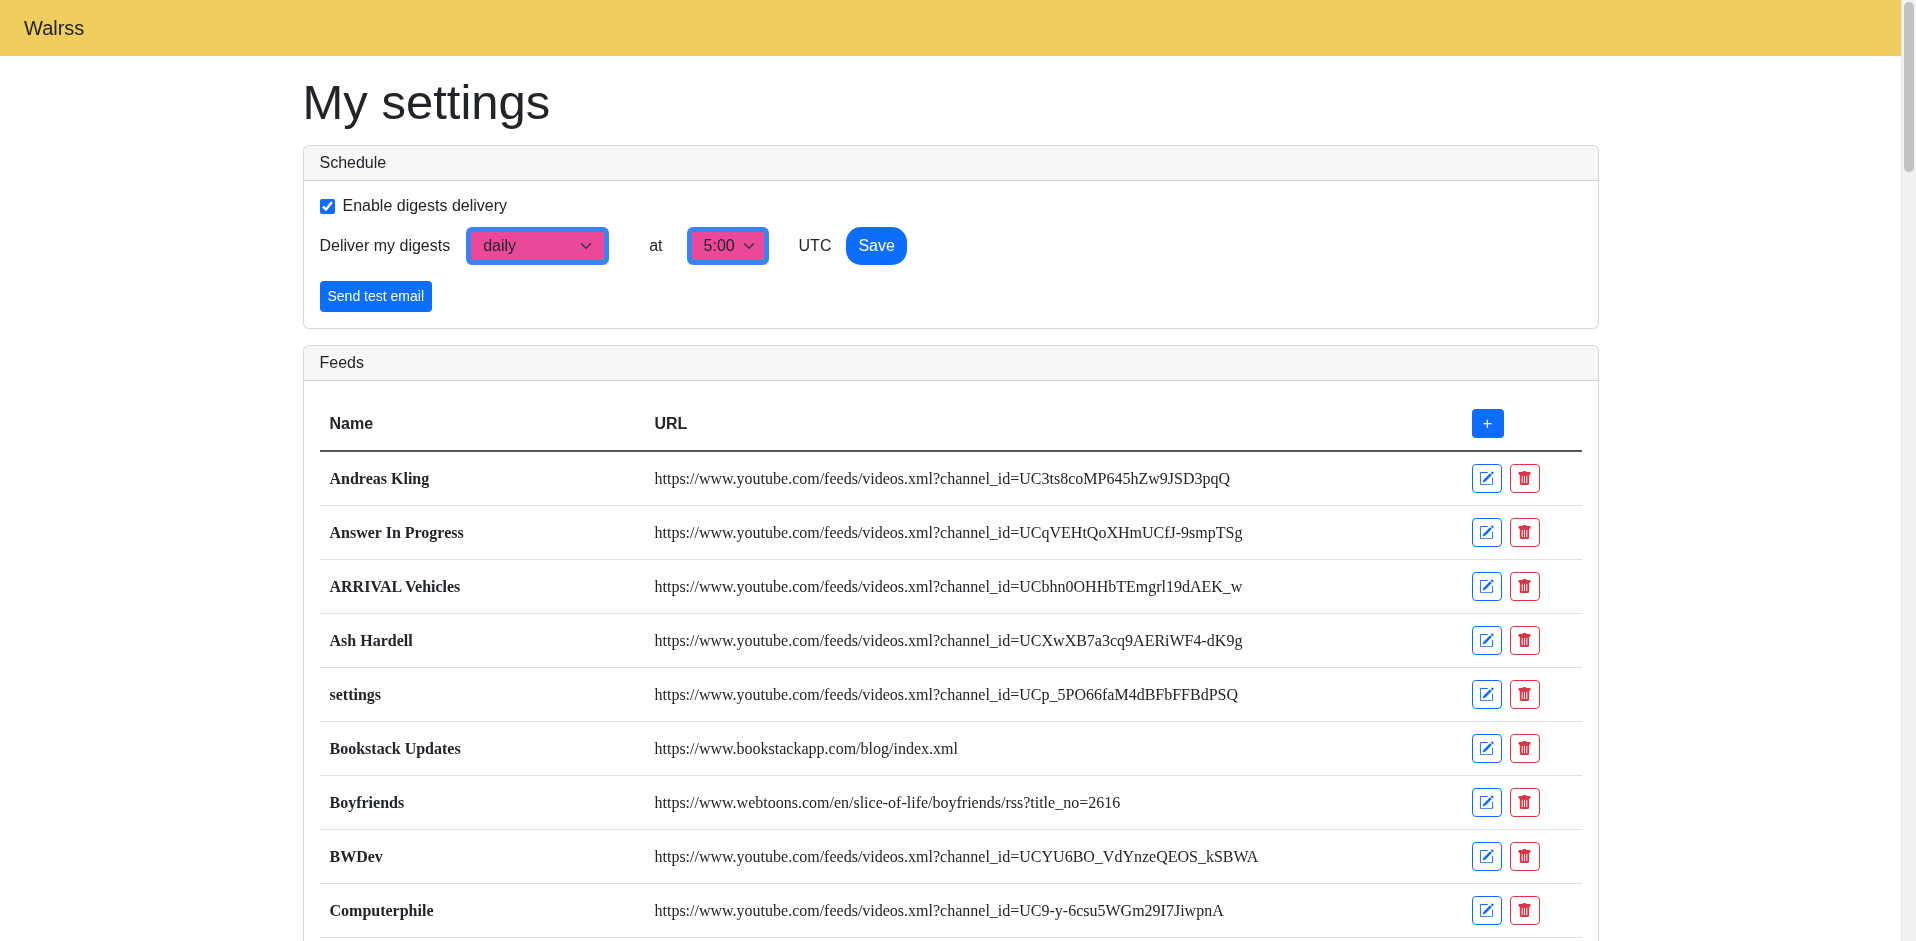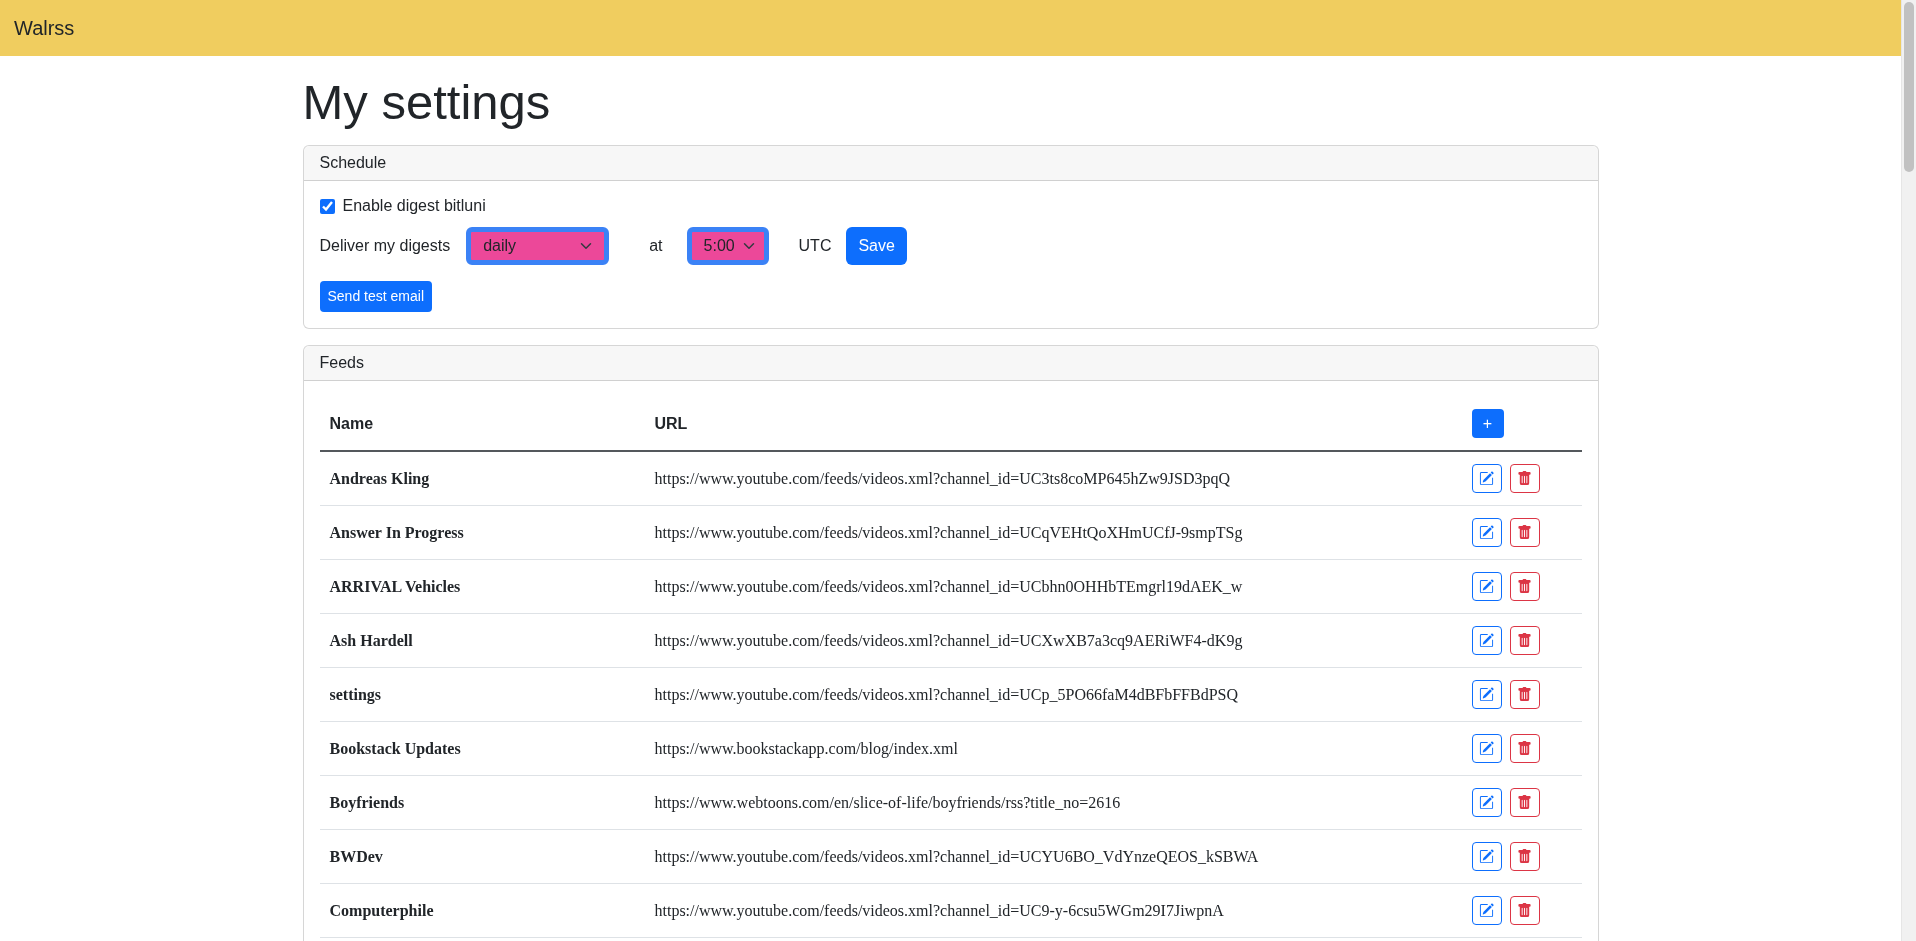--- a/index.html
+++ b/index.html
@@ -7,21 +7,21 @@
   body {
     width: 1916px; height: 941px; overflow: hidden;
     font-family: "Liberation Sans", "DejaVu Sans", sans-serif;
     font-size: 16px; color: #212529; background: #fff; position: relative;
   }
   .page { margin-right: 15px; }
 
   
   .navbar {
     height: 56px; background: #f0cd5f;
-    display: flex; align-items: center; padding: 0 14px;
+    display: flex; align-items: center; padding: 0 24px;
   }
   .navbar-brand { font-size: 20px; color: #212529; text-decoration: none; cursor: pointer; }
 
   
   .container { max-width: 1320px; margin: 0 auto; padding: 18px 12px 0 12px; }
   .page-title { font-size: 49px; font-weight: 500; margin: 0 0 15px 0; }
 
   
   .card {
     border: 1px solid rgba(0,0,0,.16); border-radius: 6px;
@@ -48,21 +48,21 @@
   .select .caret { display: inline-flex; margin-left: 8px; color: #343a40; }
   .select-frequency { width: 143px; }
   .lbl-at { margin-left: 40px; }
   .select-time { width: 82px; margin-left: 24px; }
   .lbl-utc { margin-left: 30px; }
   .btn {
     display: inline-flex; align-items: center; justify-content: center;
     border: none; border-radius: 6px; background: #0d6efd; color: #fff;
     font-size: 16px; padding: 7px 12px; cursor: pointer; font-family: inherit; line-height: 1.5;
   }
-  .btn-save { margin-left: 15px; }
+  .btn-save { margin-left: 15px; border-radius: 15px; }
   .btn-sm { font-size: 14px; padding: 5px 8px; border-radius: 4px; }
   .test-row { margin-top: 16px; }
 
   
   .feeds-table { width: 100%; border-collapse: collapse; }
   .feeds-table thead th {
     text-align: left; padding: 12px 10px; font-weight: 700;
     border-bottom: 2px solid #54585c;
   }
   .feeds-table tbody th, .feeds-table tbody td {
@@ -106,21 +106,21 @@
   <div class="container">
 
     <h1 class="page-title">My settings</h1>
 
     <div class="card">
       <div class="card-header">Schedule</div>
       <div class="card-body">
 
         <div class="form-check">
           <input type="checkbox" checked="" style="">
-          <span>Enable digest bitluni</span>
+          <span>Enable digests delivery</span>
         </div>
 
         <div class="controls-row">
           <span class="lbl-deliver">Deliver my digests</span>
 
           <span class="select select-frequency">
             <span>daily</span>
             <span class="caret">
               <svg width="12" height="12" viewBox="0 0 16 16">
                   <path d="M2 5l6 6 6-6" stroke="#343a40" stroke-width="2" fill="none" stroke-linecap="round" stroke-linejoin="round"></path>

